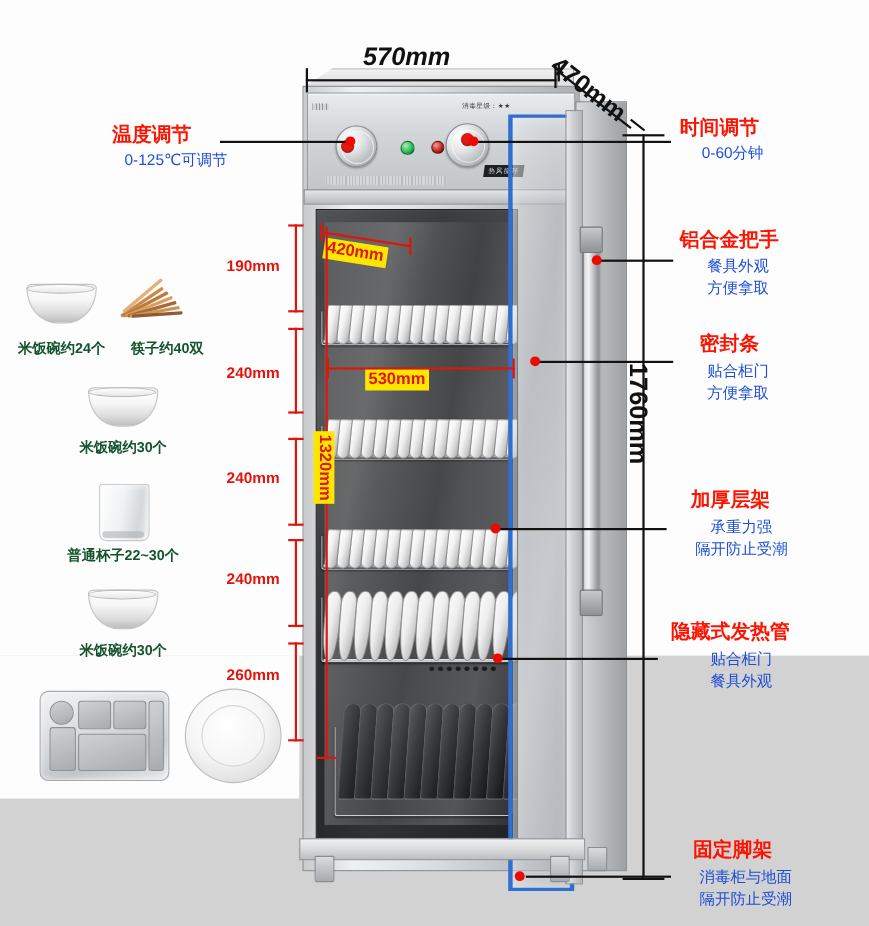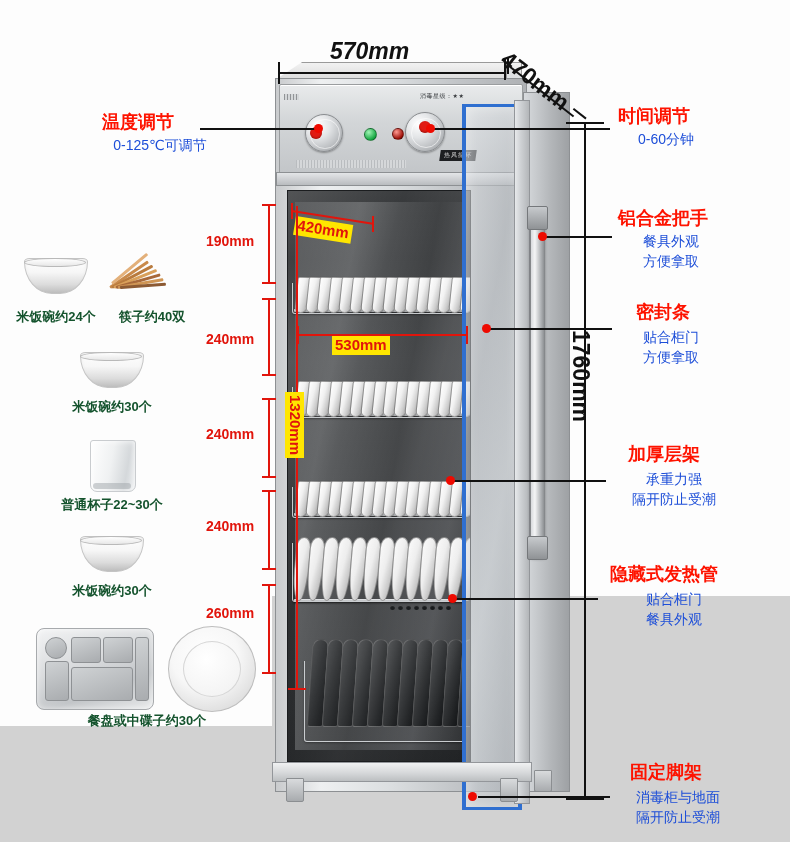--- a/index.html
+++ b/index.html
@@ -484,21 +484,20 @@
     <span class="circ" style="left:8px;top:8px;width:20px;height:20px;"></span>
     <span class="c" style="left:34px;top:8px;width:28px;height:24px;"></span>
     <span class="c" style="left:66px;top:8px;width:28px;height:24px;"></span>
     <span class="c" style="left:98px;top:8px;width:12px;height:62px;"></span>
     <span class="c" style="left:8px;top:32px;width:22px;height:38px;"></span>
     <span class="c" style="left:34px;top:38px;width:60px;height:32px;"></span>
   </div>
   <div class="ware ware-plate" style="left:168px;top:626px;">
     <span class="inner"></span>
   </div>
-  <div class="item-cap" style="left:62px;top:712px;width:170px;">餐盘或中碟子约30个</div>
 
   <div class="callout-title" style="left:102px;top:110px;">温度调节</div>
   <div class="callout-sub" style="left:92px;top:136px;width:136px;">0-125℃可调节</div>
   <div class="lead" style="left:200px;top:128px;width:122px;"></div>
   <div class="leaddot" style="left:314px;top:124px;"></div>
 
   <div class="callout-title" style="left:618px;top:104px;">时间调节</div>
   <div class="callout-sub" style="left:614px;top:130px;width:104px;">0-60分钟</div>
   <div class="lead" style="left:432px;top:128px;width:178px;"></div>
   <div class="leaddot" style="left:426px;top:124px;"></div>

